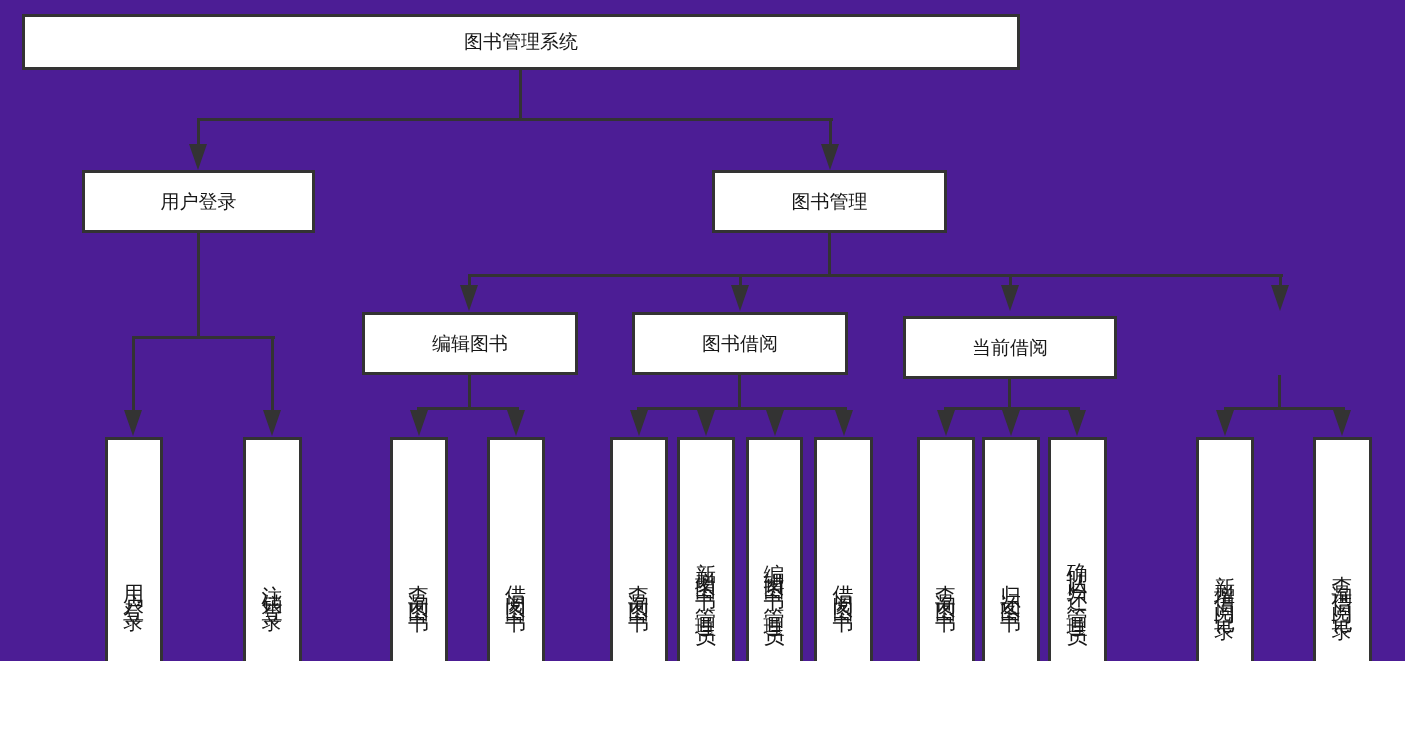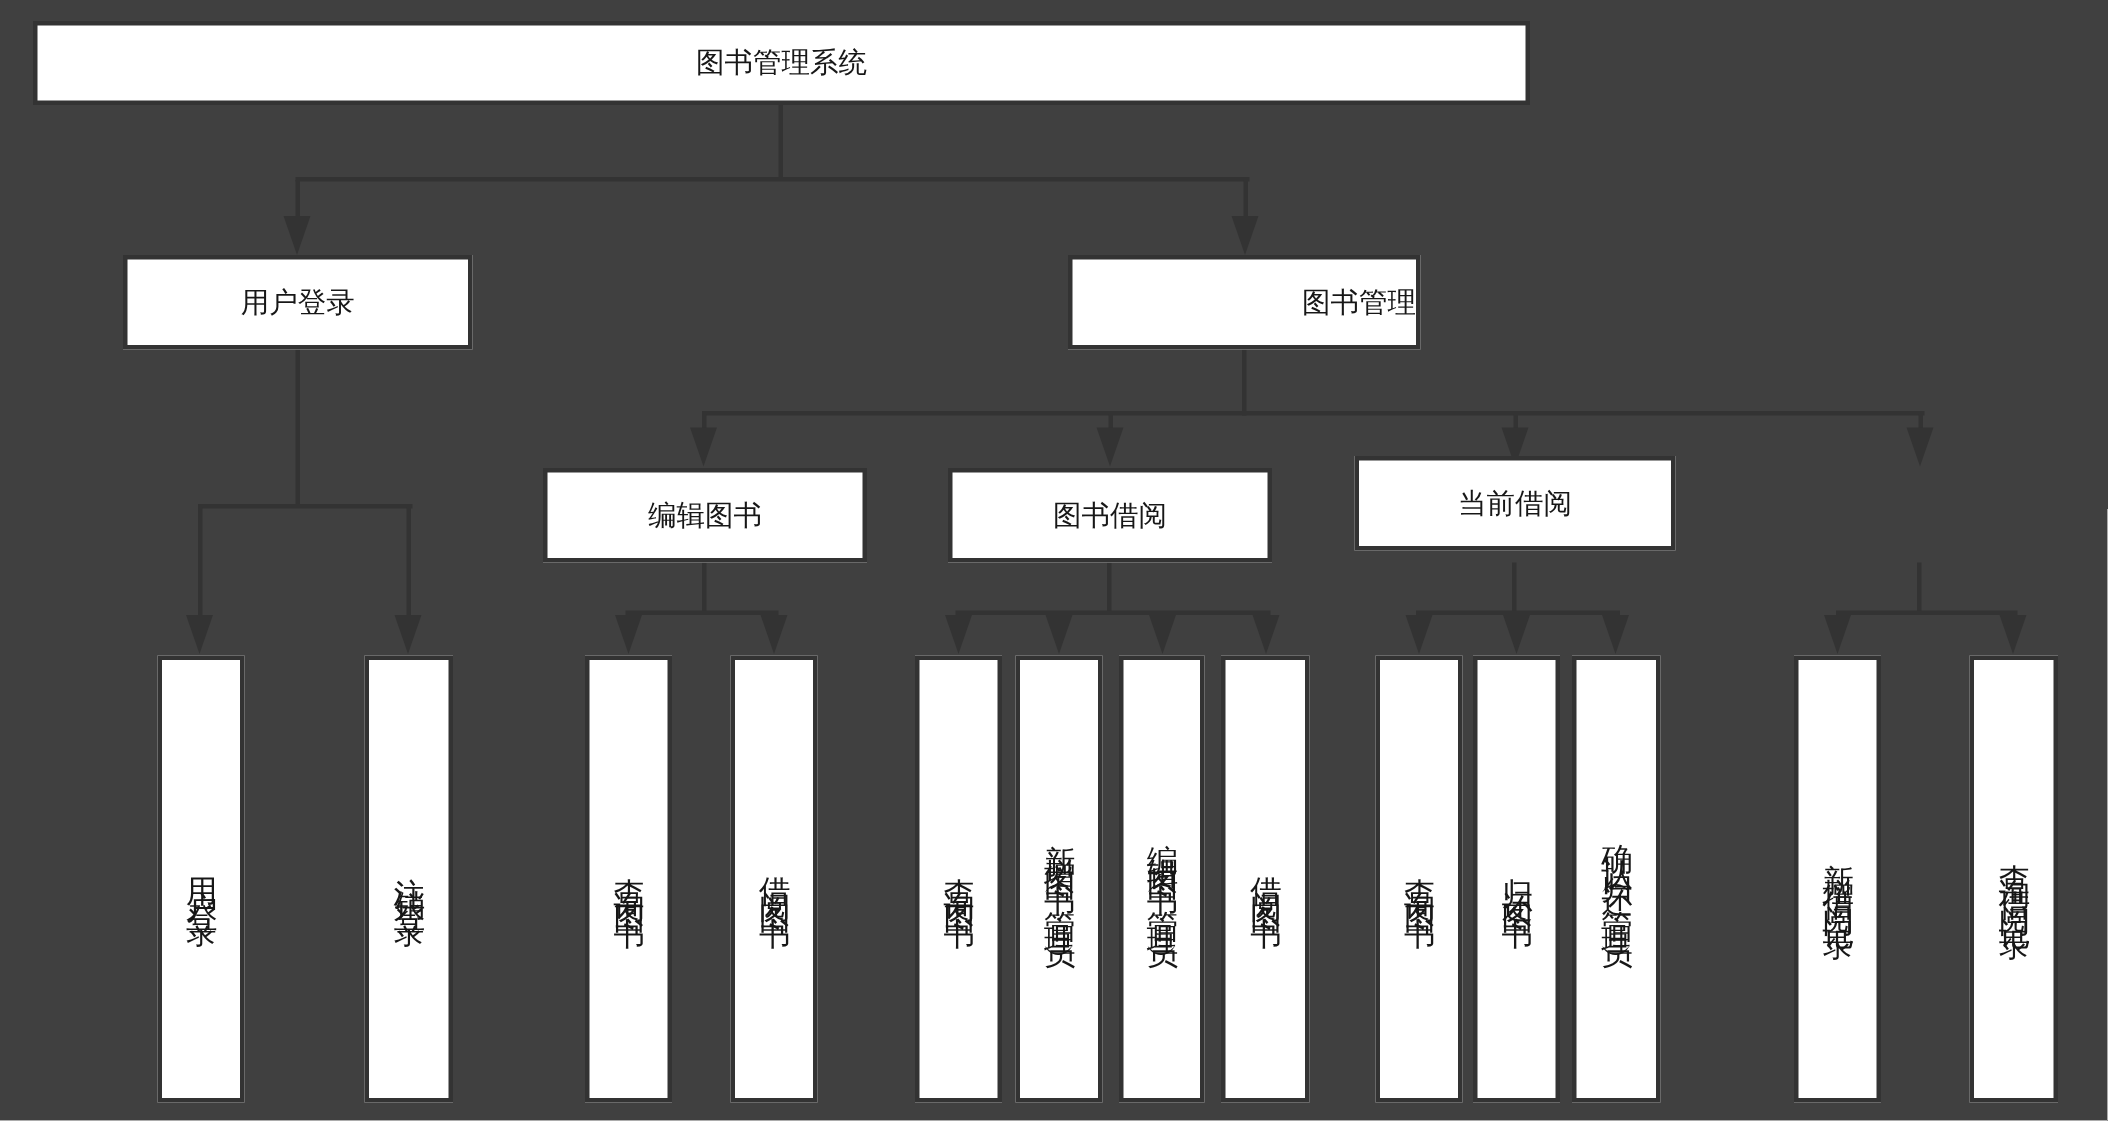--- a/index.html
+++ b/index.html
@@ -1,17 +1,17 @@
 <!DOCTYPE html>
 <html><head>
 <meta charset="utf-8">
 <style>
   html,body { margin:0; padding:0; background:#ffffff; }
   .canvas {
-    position:relative; width:1405px; height:747px; background:#404040;
+    position:relative; width:1405px; height:661px; background:#4c1d95;
     font-family:"Liberation Sans", sans-serif; overflow:hidden;
   }
   .box {
     position:absolute; box-sizing:border-box; background:#ffffff;
     border:3px solid #333333; display:flex; align-items:center; justify-content:center;
     color:#171717; font-size:19px; z-index:2;
   }
   .vbox {
     position:absolute; box-sizing:border-box; background:#ffffff;
     border:3px solid #333333; display:flex; align-items:center; justify-content:center;
@@ -45,21 +45,21 @@
   <div class="vl" style="left:519px; top:70px; height:50px;"></div>
   <div class="hl" style="left:197px; top:118px; width:636px;"></div>
   <div class="vl" style="left:197px; top:120px; height:28px;"></div>
   <div class="vl" style="left:829px; top:120px; height:28px;"></div>
   <div class="ar" style="left:189px; top:144px;"></div>
   <div class="ar" style="left:821px; top:144px;"></div>
 
   <div class="box" style="left:82px; top:170px; width:233px; height:63px;">
     <span>用户登录</span>
   </div>
-  <div class="box" style="left:712px; top:170px; width:235px; height:63px;justify-content:flex-end;">
+  <div class="box" style="left:712px; top:170px; width:235px; height:63px;">
     <span>图书管理</span>
   </div>
 
   <div class="vl" style="left:197px; top:233px; height:104px;"></div>
   <div class="hl" style="left:132px; top:336px; width:143px;"></div>
   <div class="vl" style="left:132px; top:338px; height:74px;"></div>
   <div class="vl" style="left:271px; top:338px; height:74px;"></div>
   <div class="ar" style="left:124px; top:410px;"></div>
   <div class="ar" style="left:263px; top:410px;"></div>
 
@@ -73,21 +73,21 @@
   <div class="ar" style="left:731px; top:285px;"></div>
   <div class="ar" style="left:1001px; top:285px;"></div>
   <div class="ar" style="left:1271px; top:285px;"></div>
 
   <div class="box" style="left:362px; top:312px; width:216px; height:63px;">
     <span>编辑图书</span>
   </div>
   <div class="box" style="left:632px; top:312px; width:216px; height:63px;">
     <span>图书借阅</span>
   </div>
-  <div class="box" style="left:903px; top:304px; width:214px; height:63px;">
+  <div class="box" style="left:903px; top:316px; width:214px; height:63px;">
     <span>当前借阅</span>
   </div>
 
   <div class="vl" style="left:468px; top:375px; height:33px;"></div>
   <div class="hl" style="left:417px; top:407px; width:102px;"></div>
   <div class="ar" style="left:410px; top:410px;"></div>
   <div class="ar" style="left:507px; top:410px;"></div>
 
   <div class="vl" style="left:738px; top:375px; height:33px;"></div>
   <div class="hl" style="left:637px; top:407px; width:210px;"></div>

